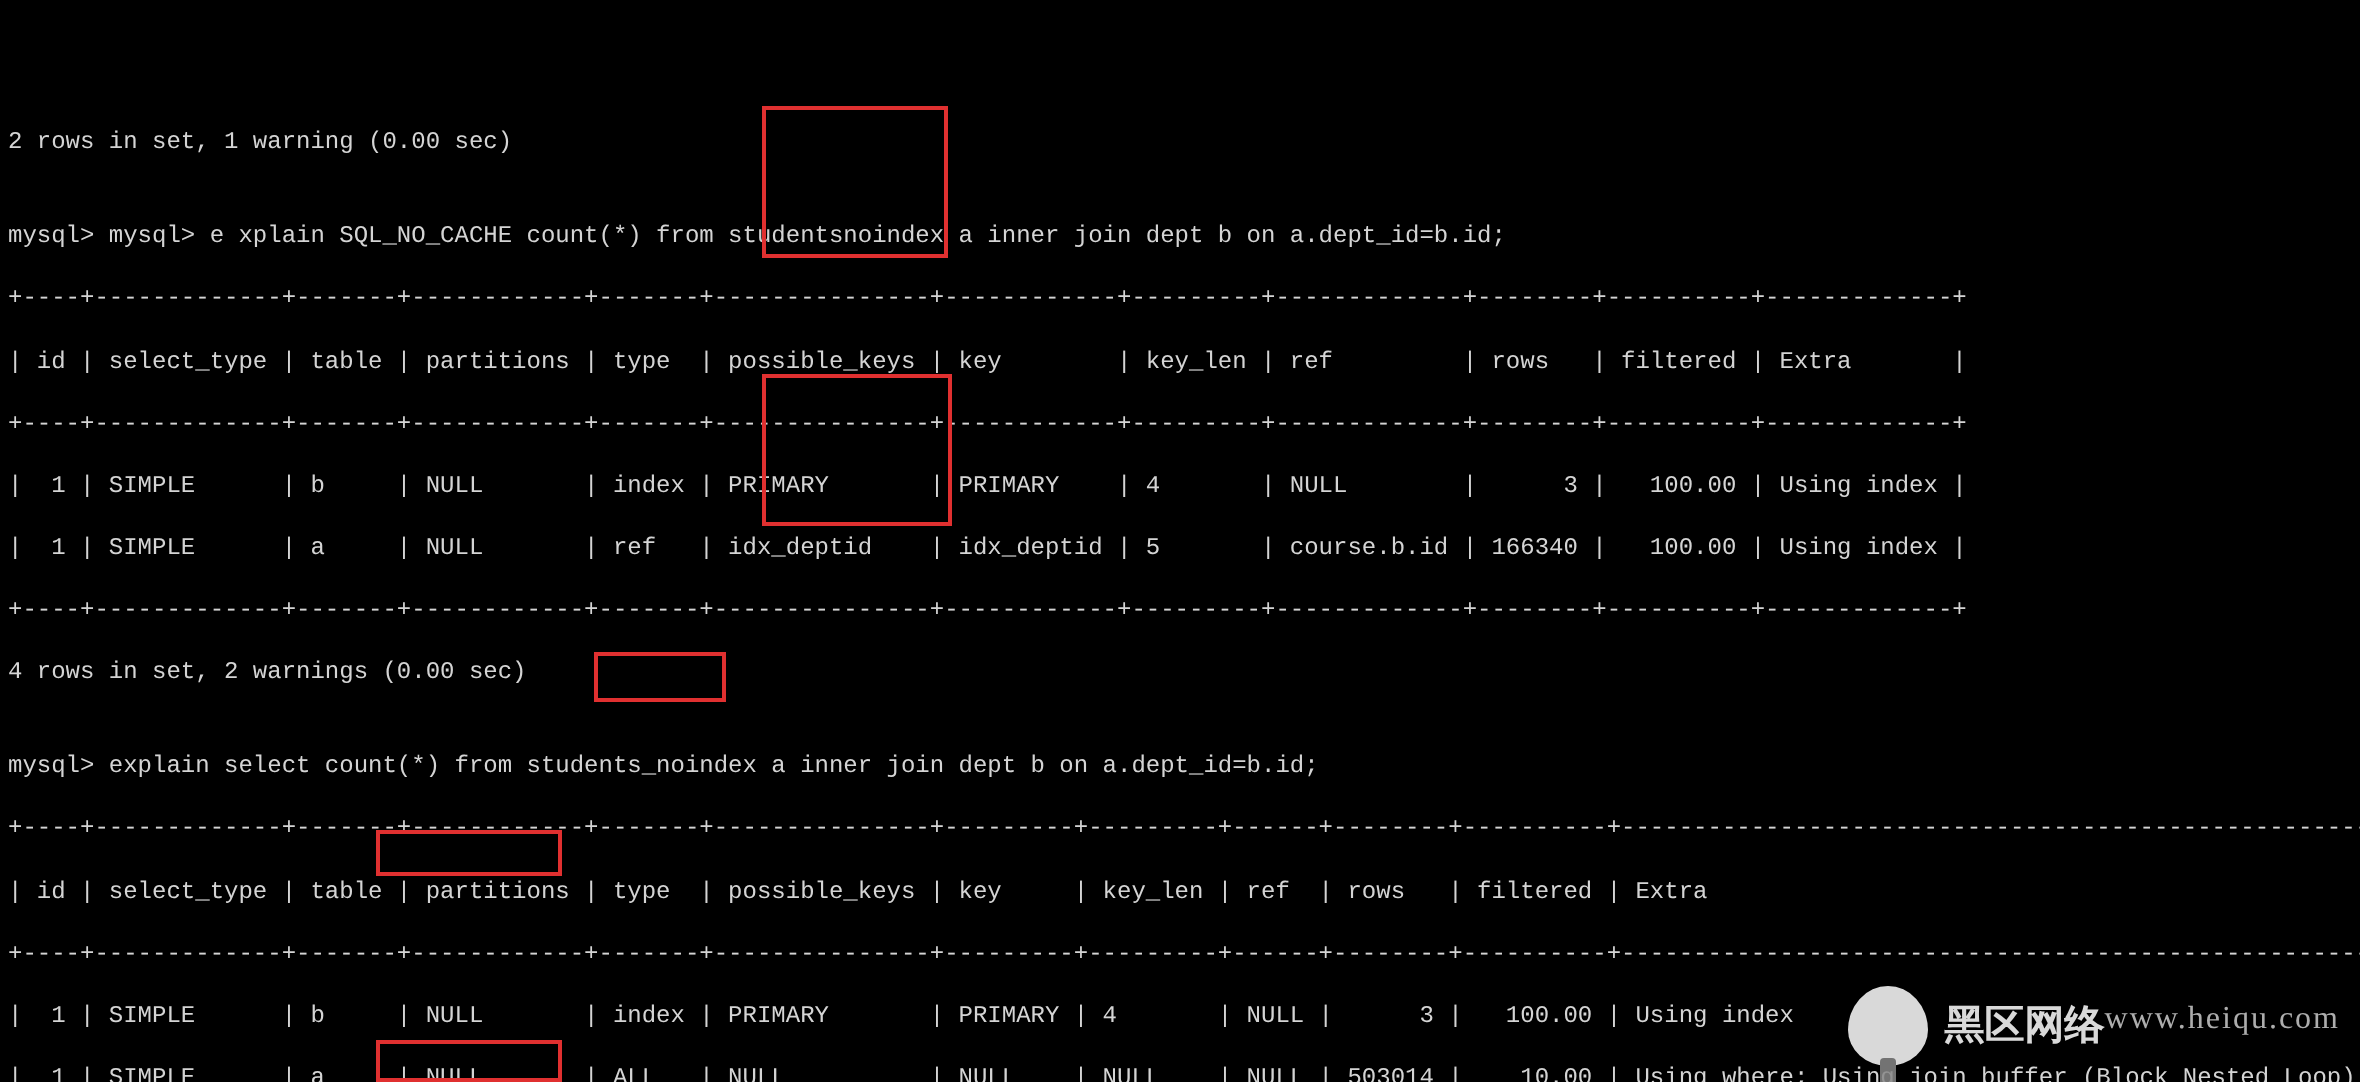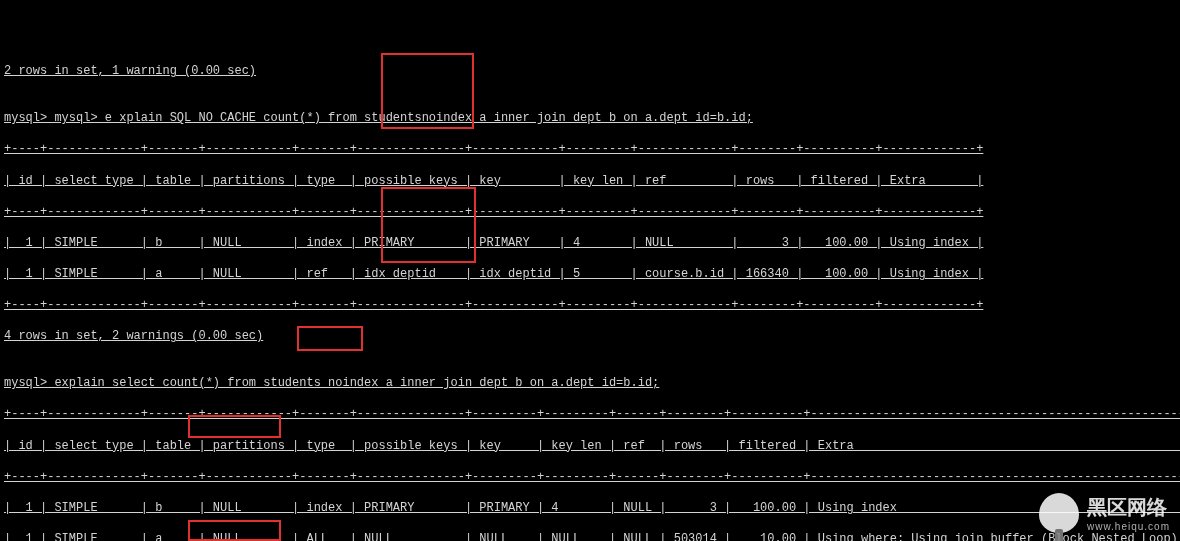--- a/index.html
+++ b/index.html
@@ -9,21 +9,21 @@
       font-family: 'Consolas', 'Monaco', 'Courier New', monospace;
       font-size: 12px;
       line-height: 1.3;
       padding: 2px 4px;
       white-space: pre;
       overflow: hidden;
       width: 1180px;
       height: 541px;
       position: relative;
     }
-    .line { white-space: pre; text-decoration: underline; }
+    .line { white-space: pre; }
     .highlight-box {
       position: absolute;
       border: 2px solid #e03030;
       background: transparent;
       pointer-events: none;
     }
     .watermark {
       position: absolute;
       right: 10px;
       bottom: 8px;
@@ -46,26 +46,26 @@
       width: 8px;
       height: 14px;
       background: #888;
       bottom: -10px;
       left: 50%;
       transform: translateX(-50%);
       border-radius: 2px;
     }
     .watermark-text {
       display: flex;
-      flex-direction: column;
+      flex-direction: row;
       color: #fff;
-      font-family: Liberation Sans, sans-serif;
+      font-family: Liberation Serif, serif;
     }
     .watermark-title { font-size: 20px; font-weight: bold; }
-    .watermark-sub { font-size: 10px; letter-spacing: 1px; color: #ccc; }
+    .watermark-sub { font-size: 16px; letter-spacing: 1px; color: #ccc; }
   </style>
 </head>
 <body>
 
 
 
 <div class="line">2 rows in set, 1 warning (0.00 sec)</div>
 <div class="line"></div>
 <div class="line">mysql&gt; mysql&gt; e xplain SQL_NO_CACHE count(*) from studentsnoindex a inner join dept b on a.dept_id=b.id;</div>
 <div class="line">+----+-------------+-------+------------+-------+---------------+------------+---------+-------------+--------+----------+-------------+</div>

